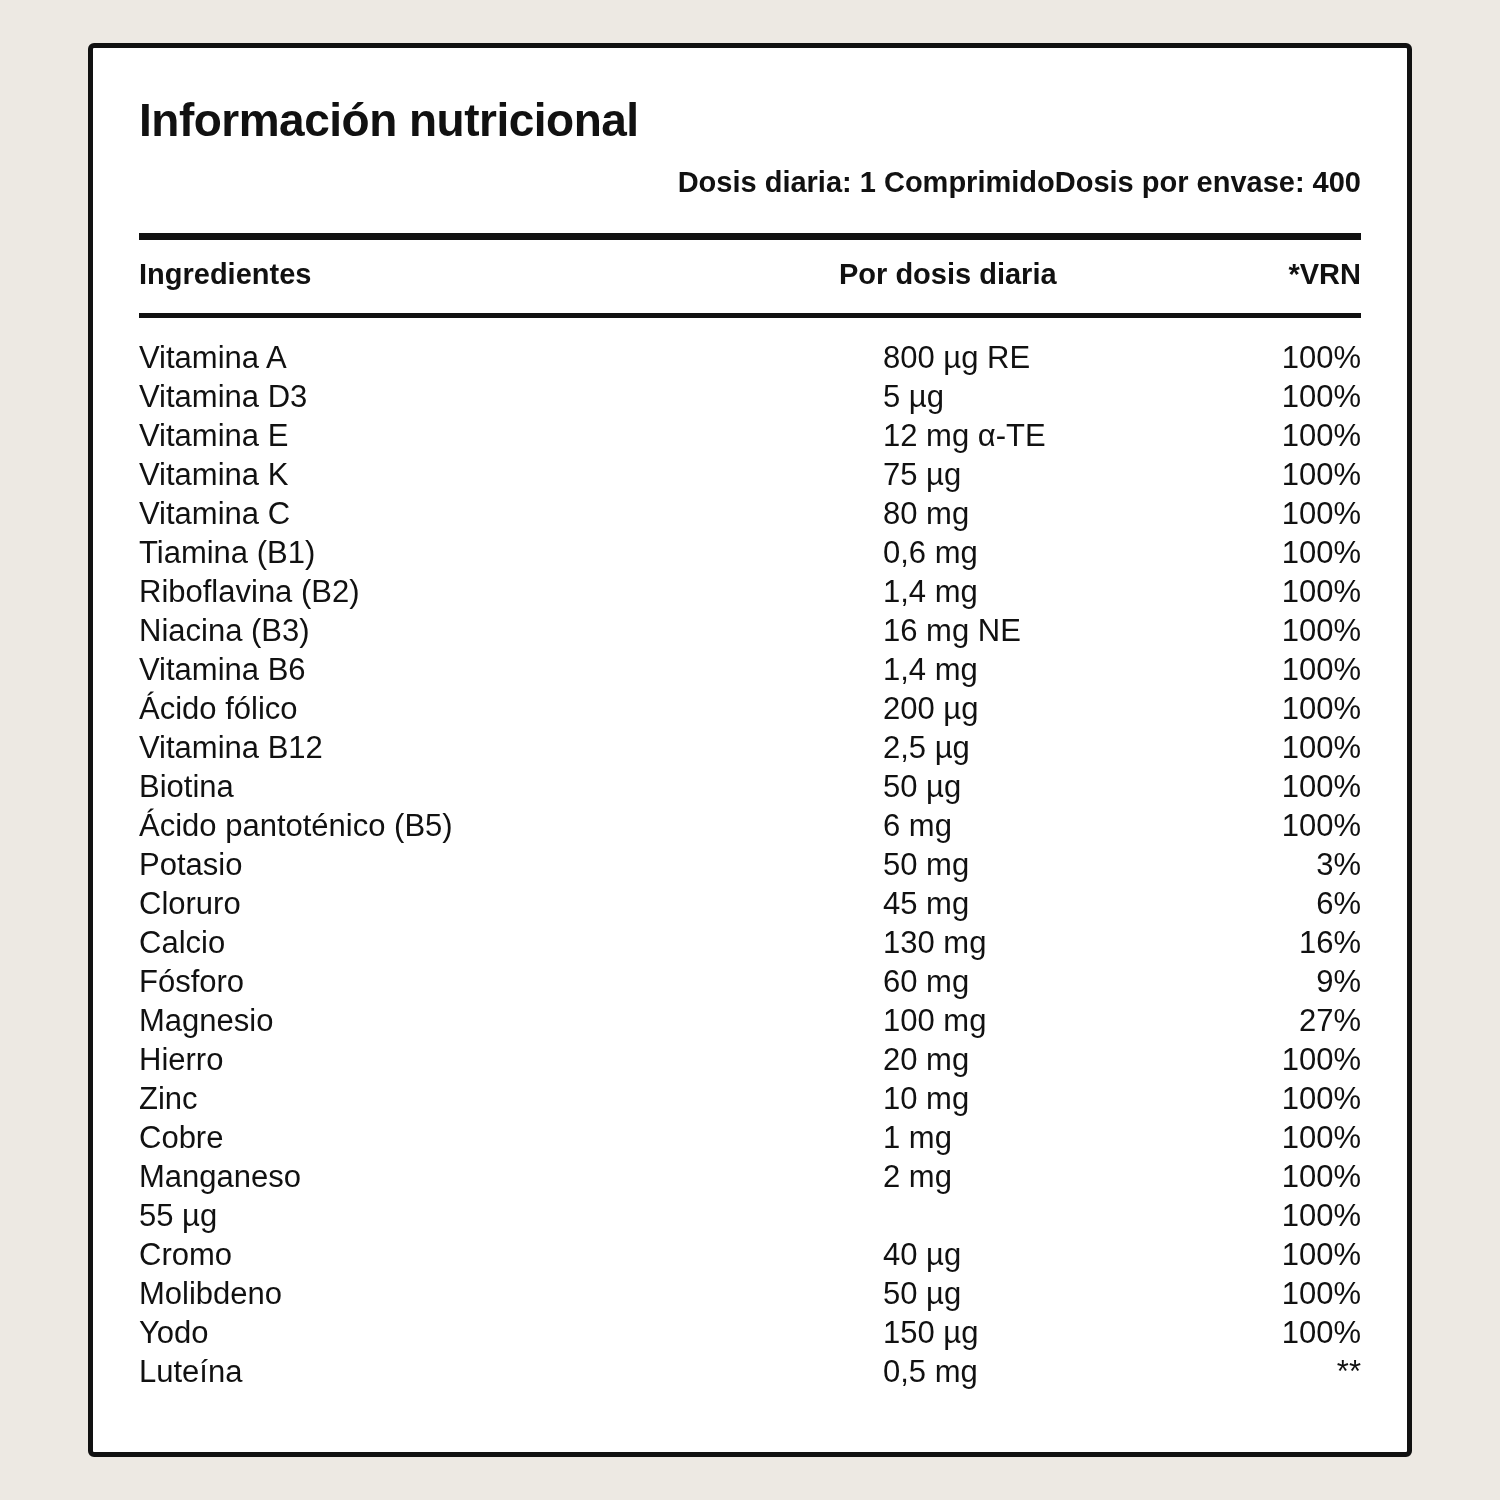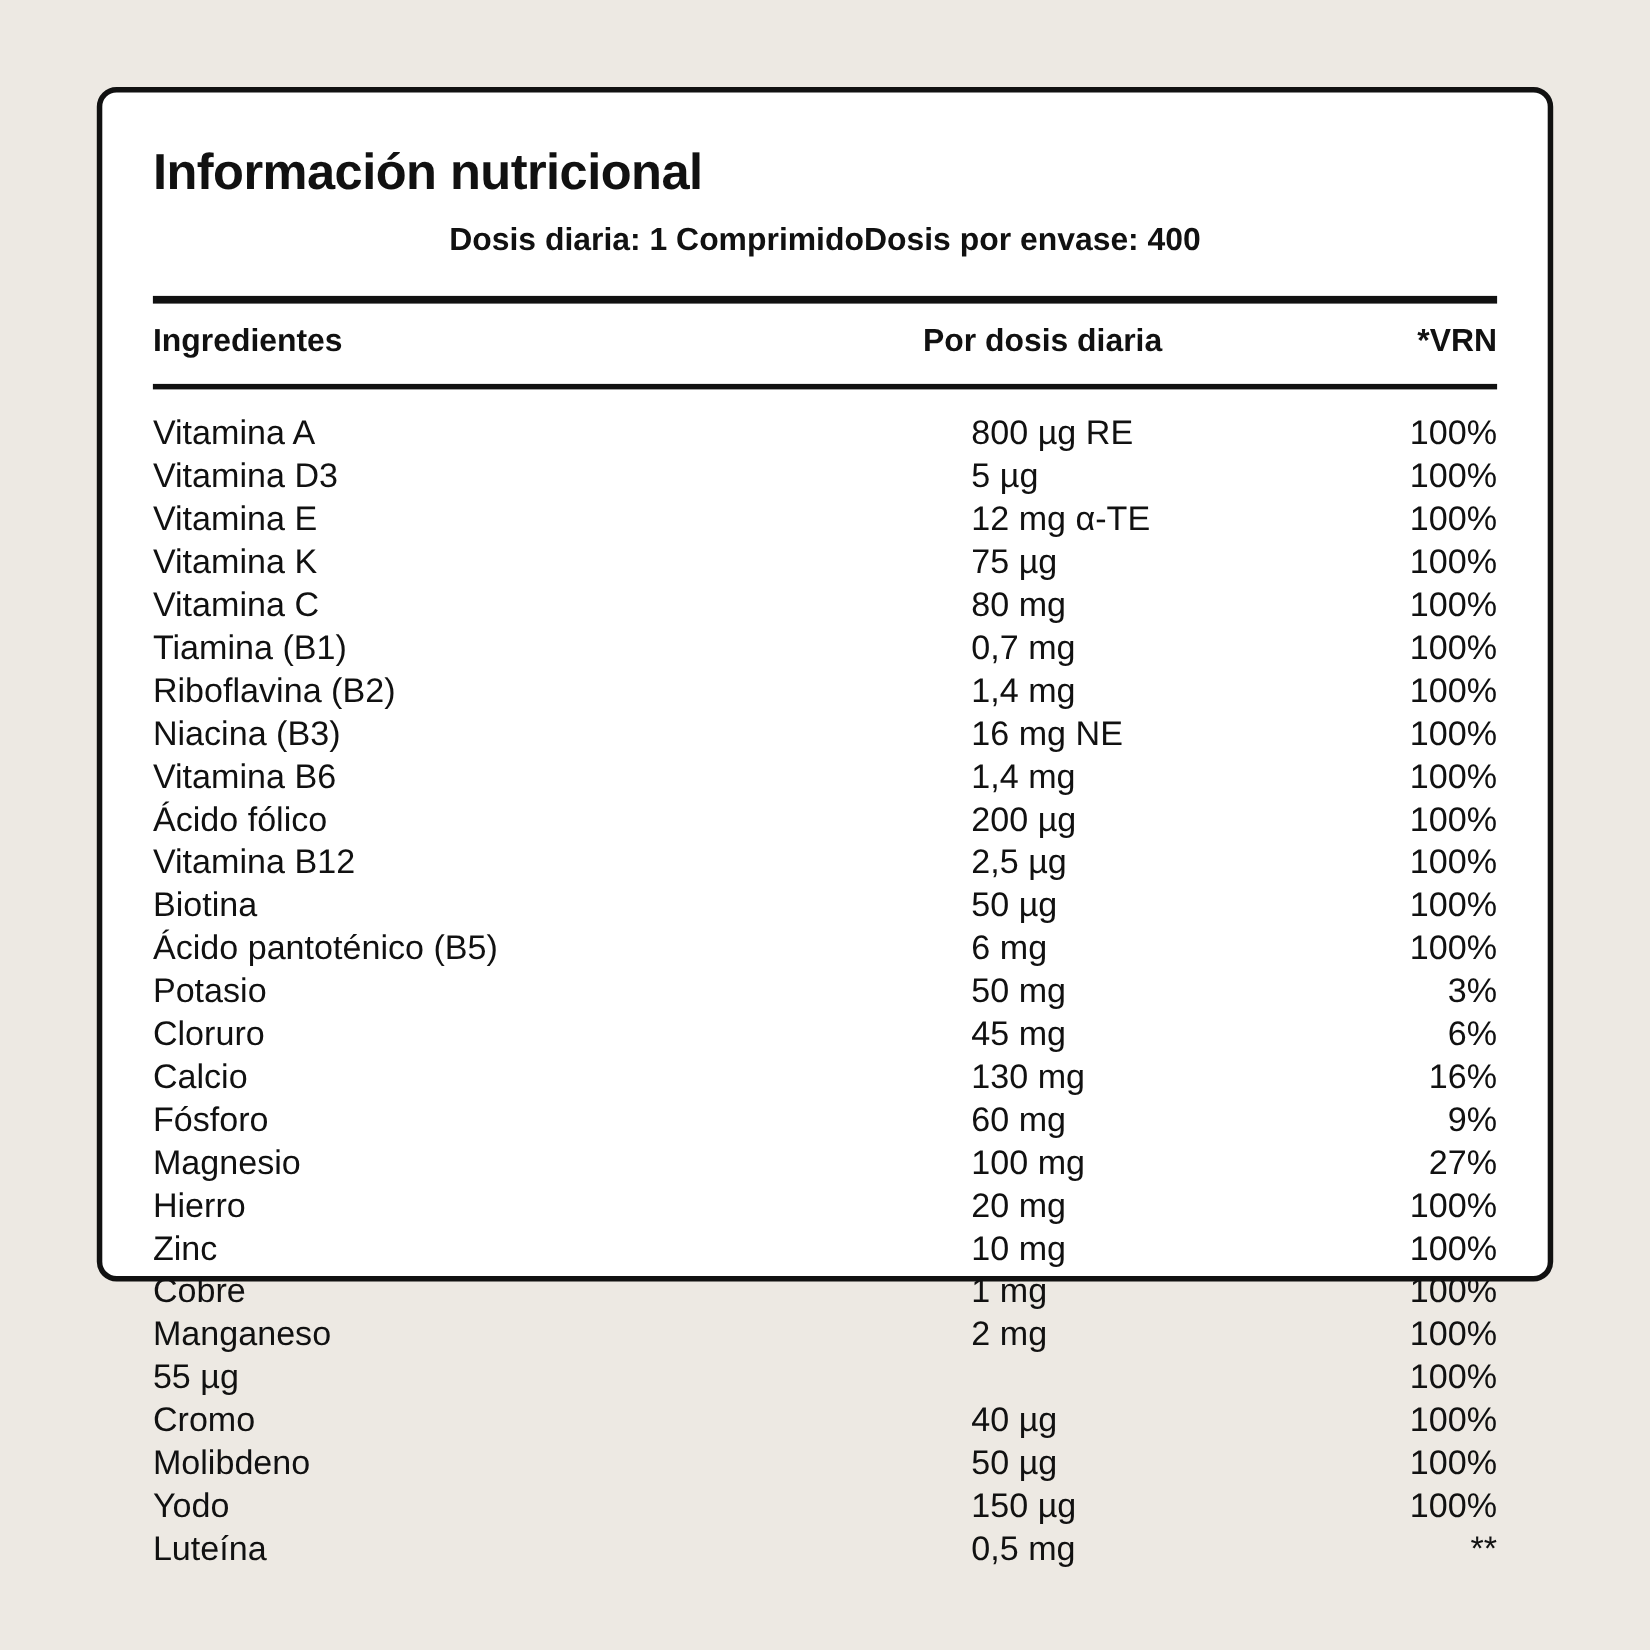--- a/index.html
+++ b/index.html
@@ -12,44 +12,43 @@
     background: #EDE9E3;
     font-family: "Liberation Sans", sans-serif;
     color: #111111;
     overflow: hidden;
   }
   .panel {
     position: absolute;
     left: 88px;
     top: 43px;
     width: 1324px;
-    height: 1086px;
+    height: 1414px;
     background: #FFFFFF;
     border: 5px solid #111111;
-    border-radius: 18px;
+    border-radius: 6px;
     box-sizing: border-box;
-    margin-top: 36px;
   }
   .inner {
     position: absolute;
     left: 46px;
     top: 18px;
     right: 46px;
     bottom: 18px;
   }
   .title {
     font-size: 46px;
     font-weight: bold;
     letter-spacing: -0.5px;
     margin: 29px 0 0 0;
     line-height: 1.1;
   }
   .subrow {
     display: flex;
-    justify-content: center;
+    justify-content: flex-end;
     align-items: baseline;
     margin-top: 20px;
     font-size: 29px;
     font-weight: bold;
   }
   .rule-thick {
     height: 7px;
     background: #111111;
     margin-top: 34px;
   }
@@ -146,21 +145,21 @@
       </div>
 
       <div class="row">
         <div class="col-name">Vitamina C</div>
         <div class="col-amount">80 mg</div>
         <div class="col-vrn">100%</div>
       </div>
 
       <div class="row">
         <div class="col-name">Tiamina (B1)</div>
-        <div class="col-amount">0,7 mg</div>
+        <div class="col-amount">0,6 mg</div>
         <div class="col-vrn">100%</div>
       </div>
 
       <div class="row">
         <div class="col-name">Riboflavina (B2)</div>
         <div class="col-amount">1,4 mg</div>
         <div class="col-vrn">100%</div>
       </div>
 
       <div class="row">

